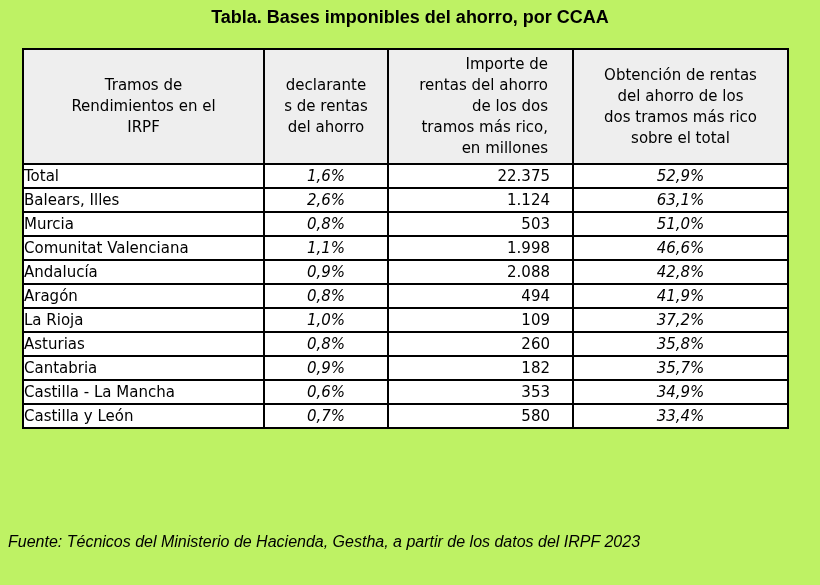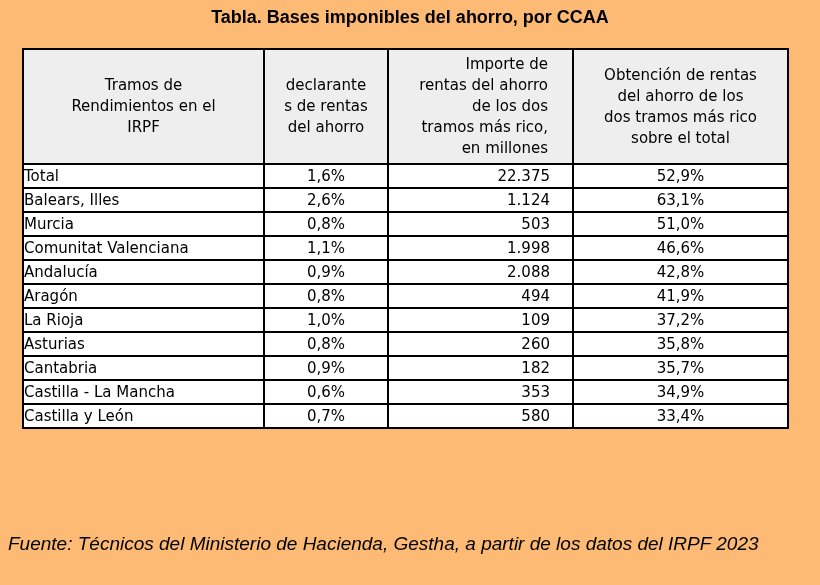--- a/index.html
+++ b/index.html
@@ -4,21 +4,21 @@
 <style>
   html, body {
     margin: 0;
     padding: 0;
     background: #ffffff;
   }
   .page {
     position: relative;
     width: 820px;
     height: 585px;
-    background: #fdba74;
+    background: #bef264;
     color: #000000;
     font-family: "DejaVu Sans", sans-serif;
     overflow: hidden;
   }
   .title {
     position: absolute;
     top: 7px;
     left: 0;
     width: 100%;
     text-align: center;
@@ -53,30 +53,30 @@
   }
   .data-table td {
     background: #ffffff;
     height: 22px;
     padding: 0;
     vertical-align: middle;
   }
   th.h-center { text-align: center; }
   th.h-right  { text-align: right; padding-right: 24px; }
   td.c-left   { text-align: left;  padding-left: 0; }
-  td.c-center { text-align: center; }
+  td.c-center { text-align: center; font-style: italic; }
   td.c-right  { text-align: right; padding-right: 22px; }
   .source {
     position: absolute;
     top: 533px;
     left: 8px;
     width: 806px;
     font-family: "Liberation Sans", sans-serif;
     font-style: italic;
-    font-size: 19px;
+    font-size: 16px;
     white-space: nowrap;
   }
 </style>
 </head>
 <body>
 
 <div class="page">
 
   <div class="title">Tabla. Bases imponibles del ahorro, por CCAA</div>
 

